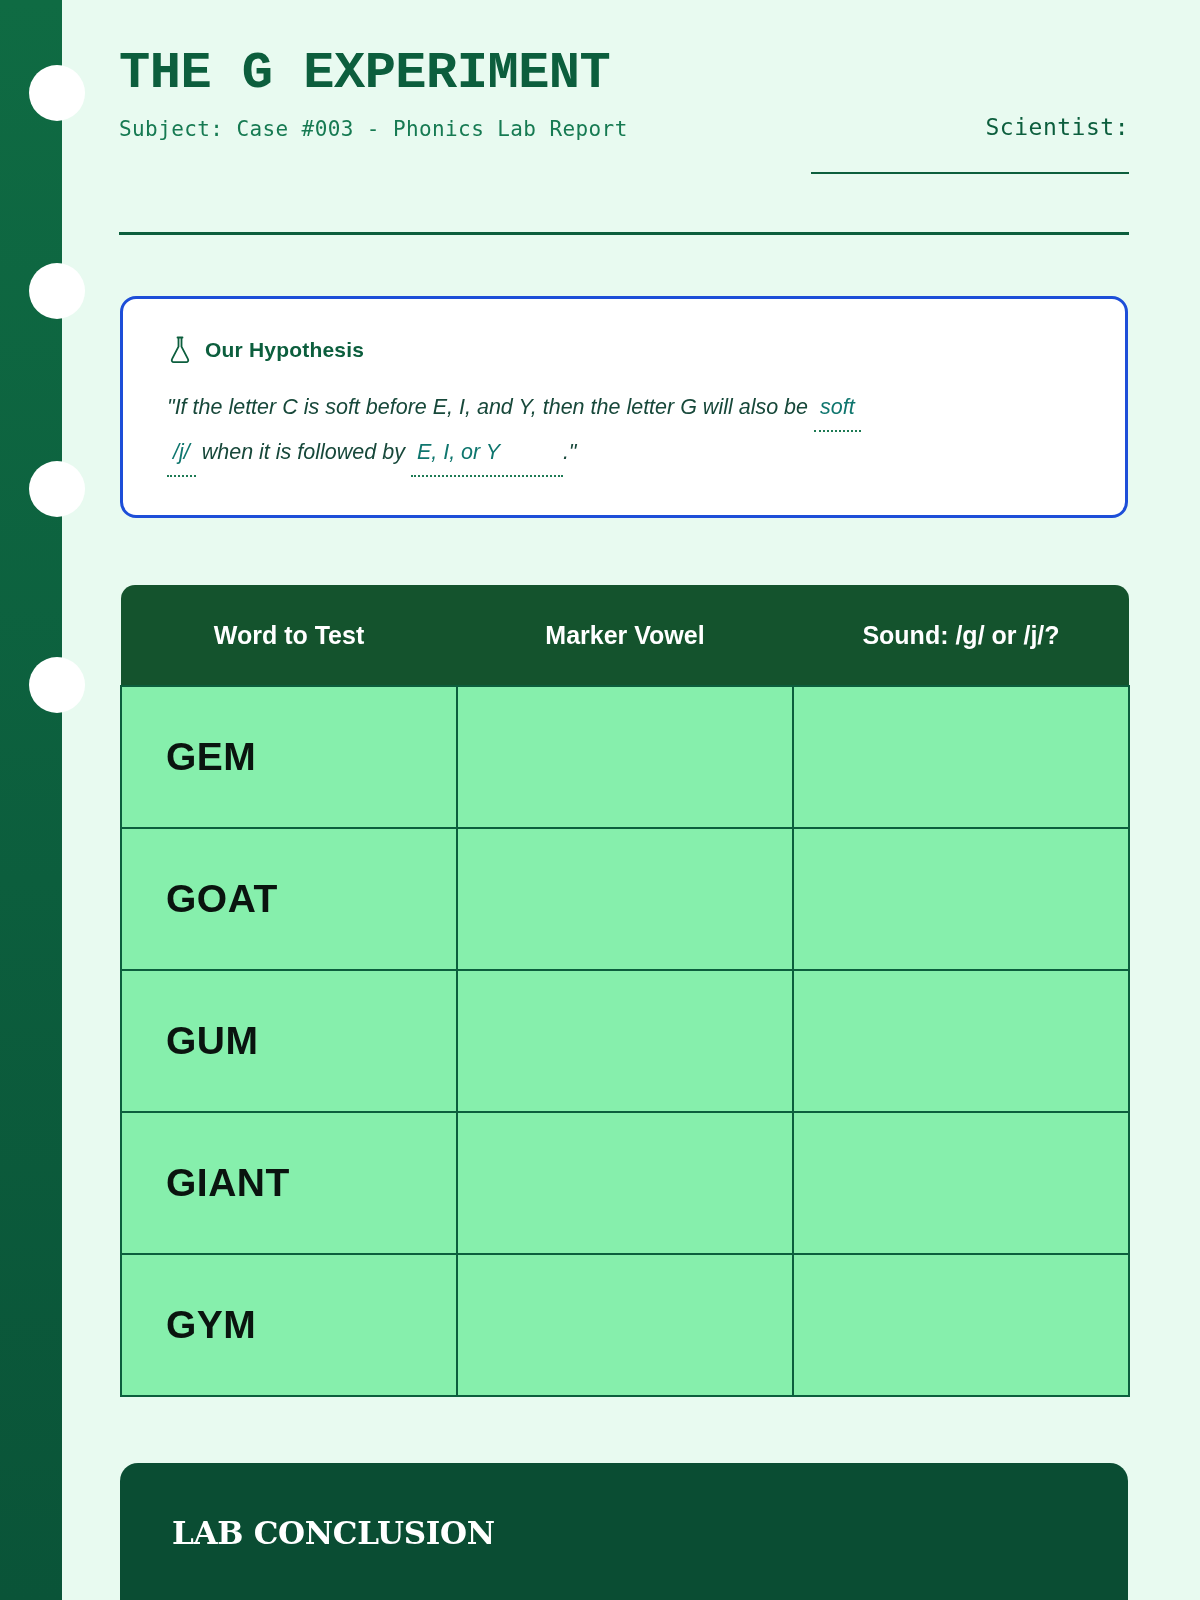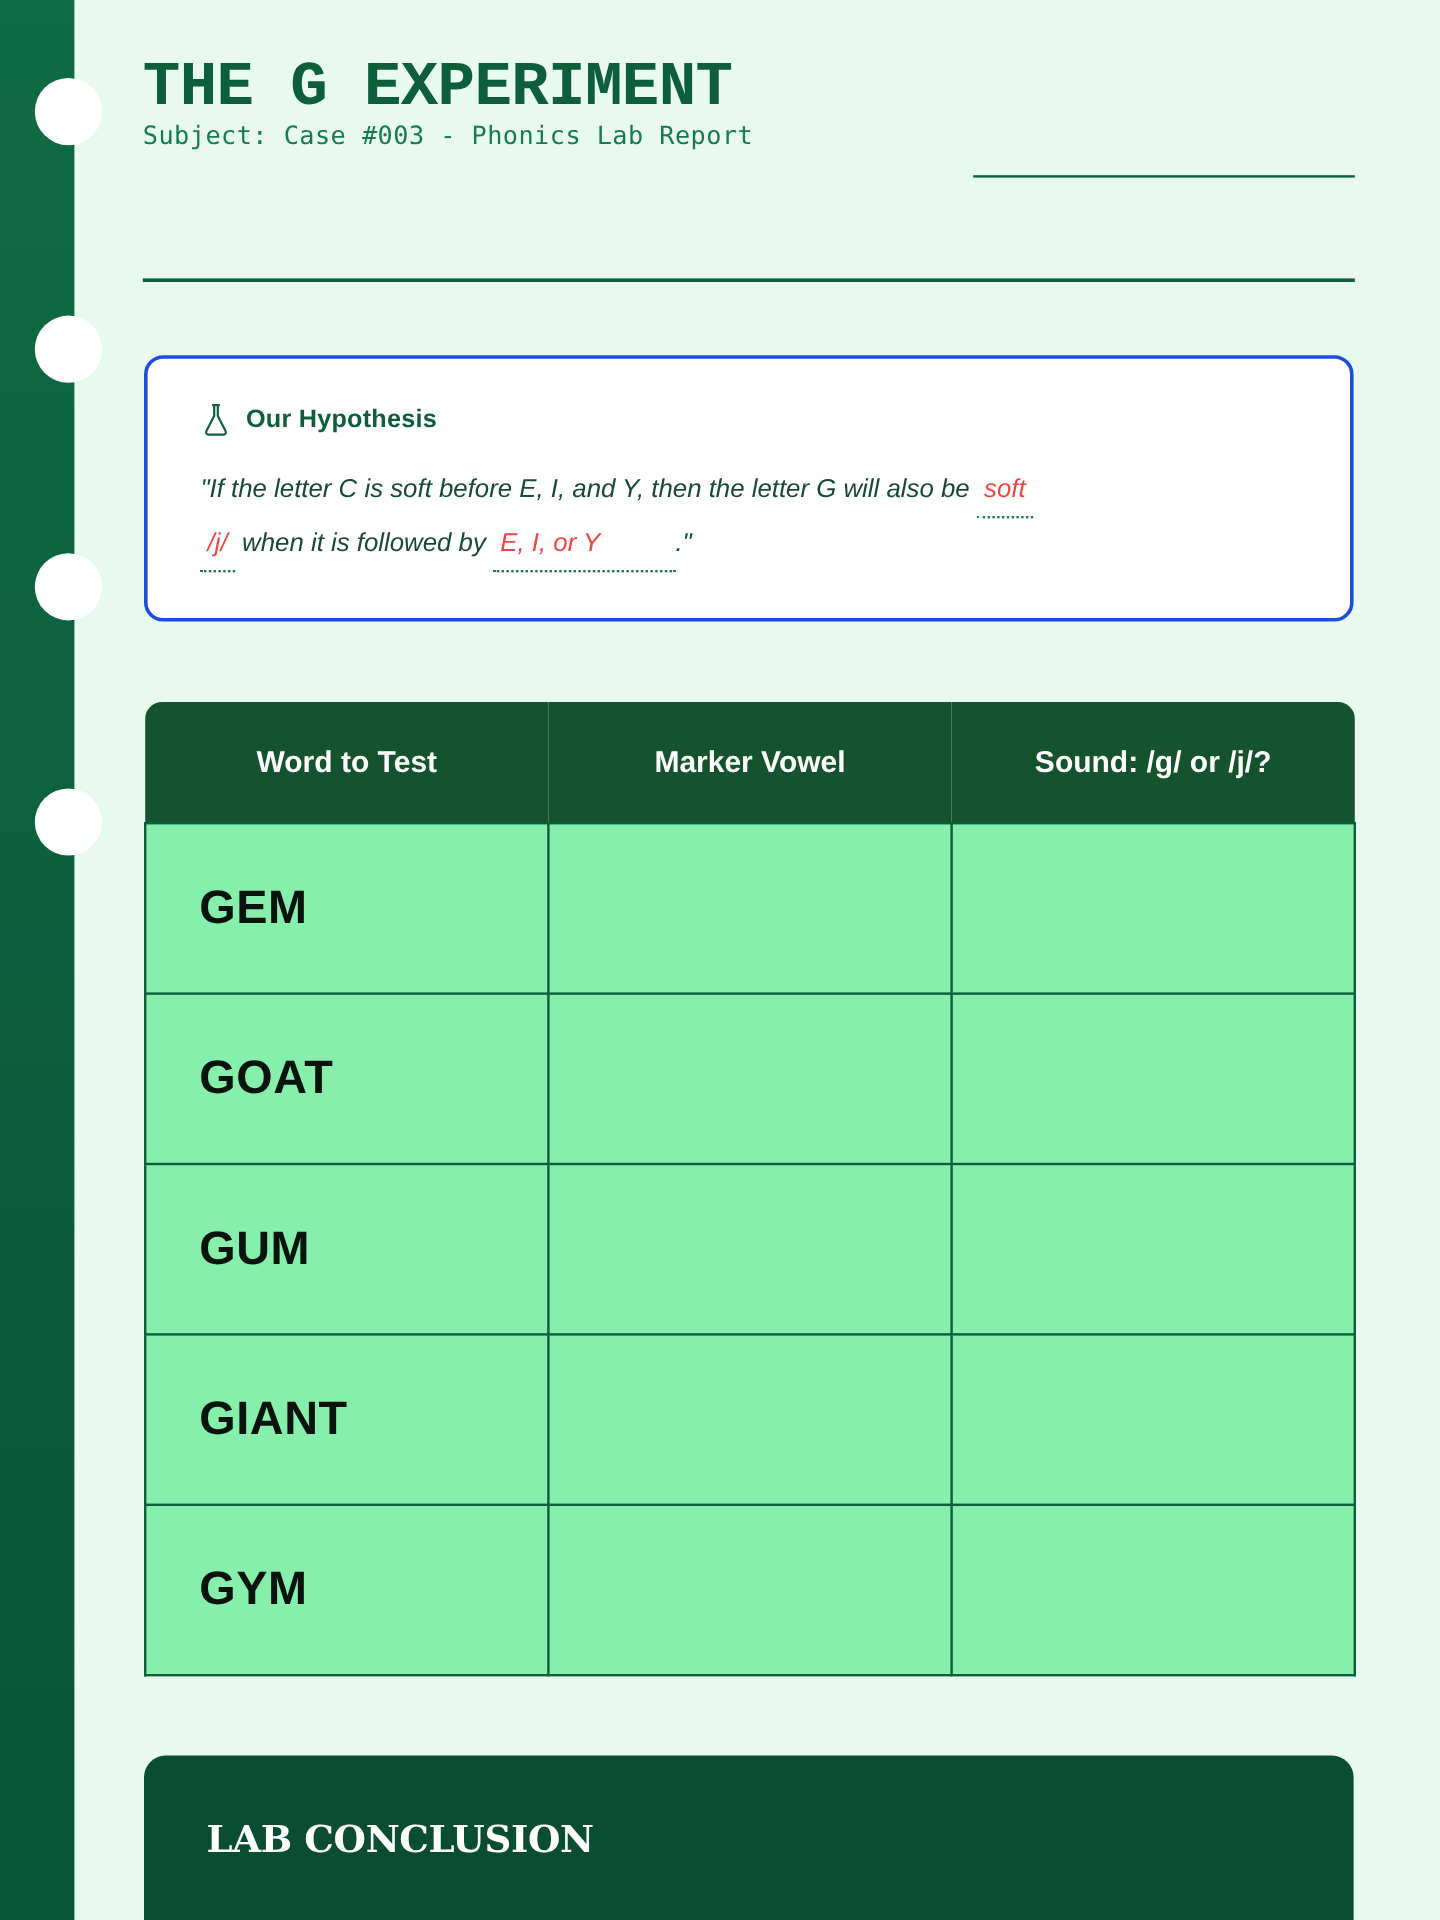--- a/index.html
+++ b/index.html
@@ -60,20 +60,21 @@
     line-height: 1.06;
     color: #0c5e3d;
     letter-spacing: -0.5px;
     max-width: 560px;
     margin: 0;
   }
   .subject {
     font-family: "DejaVu Sans Mono", monospace;
     font-size: 21px;
     color: #167a52;
+    margin-top: 16px;
     letter-spacing: 0.4px;
   }
   .scientist-wrap {
     position: absolute;
     right: 0;
     top: 68px;
     text-align: right;
     width: 400px;
   }
   .scientist-label {
@@ -129,21 +130,21 @@
     letter-spacing: 0.2px;
   }
   .hyp-text {
     margin-top: 22px;
     font-size: 21.5px;
     font-style: italic;
     color: #17483a;
     line-height: 1.95;
   }
   .blank {
-    color: #ef4444;
+    color: #0f766e;
     border-bottom: 2px dotted #1d7a54;
     padding: 0 6px 1px 6px;
     display: inline-block;
   }
   .blank.wide { min-width: 140px; text-align: left; }
 
   
   .lab-table {
     position: absolute;
     left: 58px;
@@ -211,20 +212,21 @@
   <div class="hole h4"></div>
 </div>
 
 <div class="page">
 
   <div class="header">
     <h1 class="title">THE G EXPERIMENT</h1>
     <div class="subject">Subject: Case #003 - Phonics Lab Report</div>
 
     <div class="scientist-wrap">
+      <div class="scientist-label">Scientist:</div>
       <div class="scientist-line"></div>
     </div>
   </div>
   <div class="header-rule"></div>
 
   <div class="hypothesis">
     <div class="hyp-head">
       <span class="flask">
         <svg width="22" height="28" viewBox="0 0 22 28" fill="none" xmlns="http://www.w3.org/2000/svg">
           <path d="M8.5 1.5h5M9.5 1.5v9.2L3 23.2a2 2 0 0 0 1.8 3h12.4a2 2 0 0 0 1.8-3l-6.5-12.5V1.5" stroke="#0c5e3d" stroke-width="1.8" stroke-linecap="round" stroke-linejoin="round"></path>

